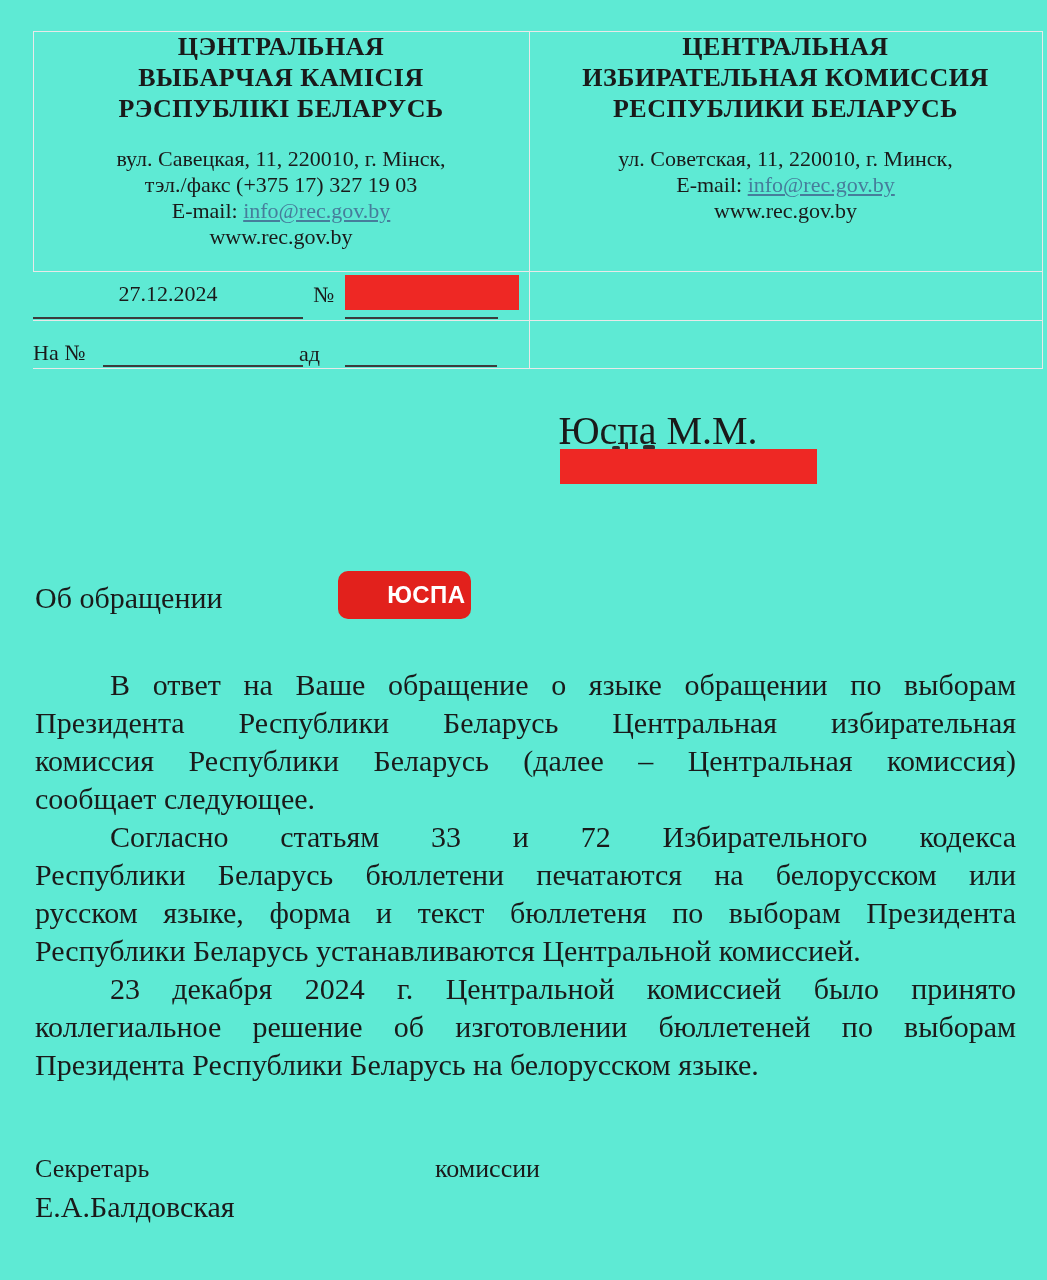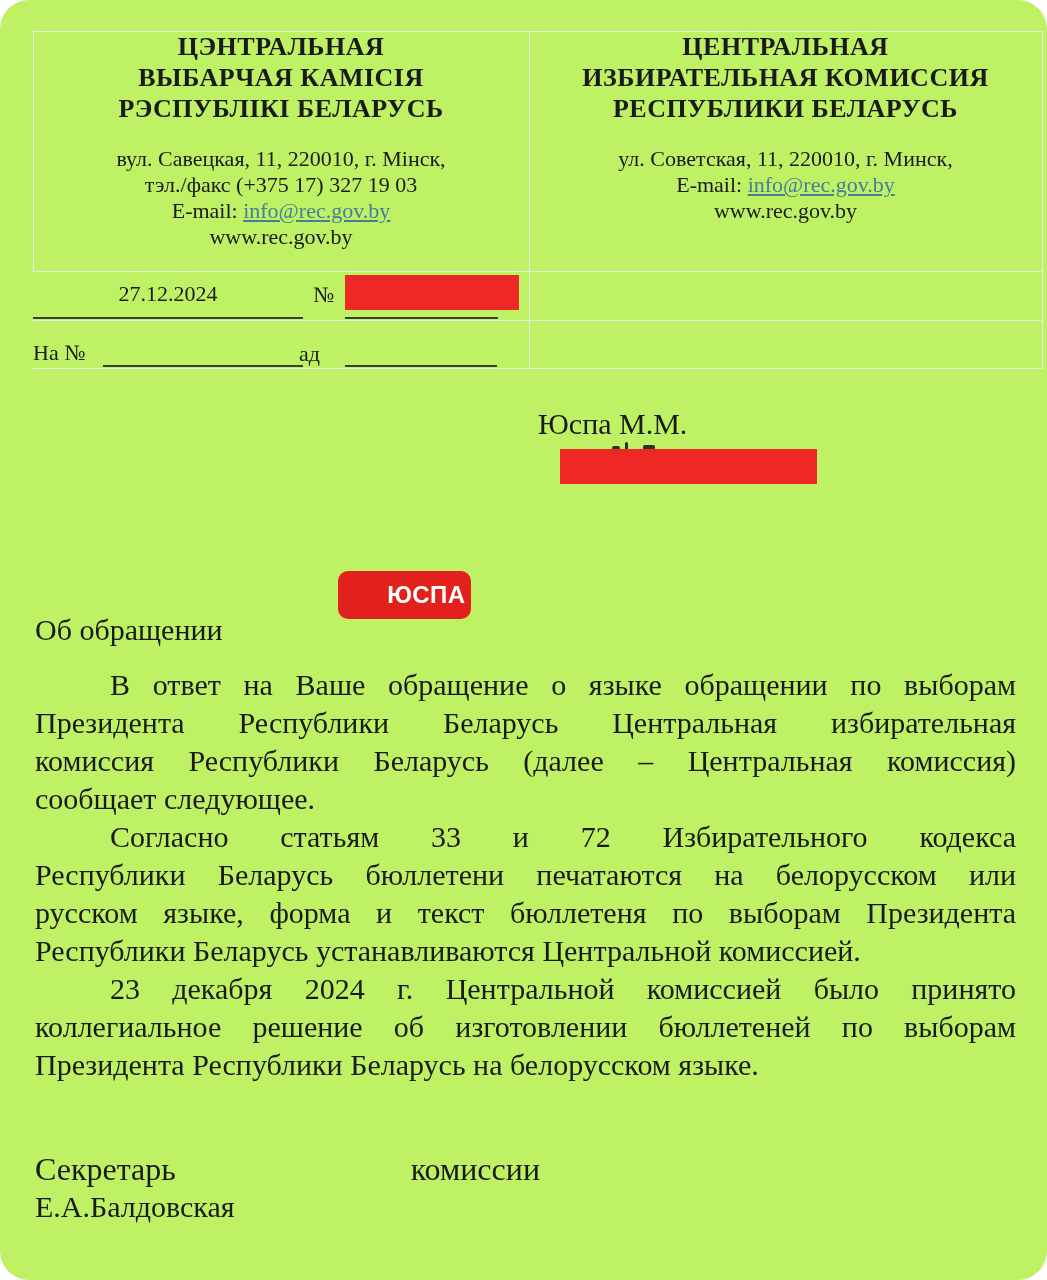--- a/index.html
+++ b/index.html
@@ -1,17 +1,17 @@
 <!DOCTYPE html>
 <html style="--red: #ee2824; --badge: #e2211c; --link: #467d9b;"><head>
 <meta charset="utf-8">
 <style>
   html,body{margin:0;padding:0;background:#fff;}
-  .page{position:relative;width:1047px;height:1280px;background:#bef264;overflow:hidden;
-        font-family:"Liberation Serif","DejaVu Serif",serif;color:#1a1a1a;border-radius:29px;}
+  .page{position:relative;width:1047px;height:1280px;background:#5eead4;overflow:hidden;
+        font-family:"Liberation Serif","DejaVu Serif",serif;color:#1a1a1a;}
   
   .tl{position:absolute;background:#e9e9e9;}
   
   .fl{position:absolute;background:#3c3c3c;height:2px;}
   
   .lh-title{position:absolute;text-align:center;font-weight:bold;font-size:26px;line-height:31px;letter-spacing:.5px;}
   .t-left{left:33px;top:31px;width:496px;}
   .t-right{left:529px;top:31px;width:513px;}
   .lh-addr{position:absolute;text-align:center;font-size:22px;line-height:26px;}
   .a-left{left:33px;top:146px;width:496px;}
@@ -21,33 +21,33 @@
   .ref{position:absolute;font-size:22px;line-height:26px;}
   .date-cell{left:33px;top:281px;width:270px;text-align:center;}
   .num-label{left:313px;top:282px;}
   .reply-label{left:33px;top:340px;}
   .from-label{left:299px;top:341px;}
   .redact{position:absolute;background:var(--red,#ee2824);}
   .r1{left:345px;top:275px;width:174px;height:35px;}
   .r2{left:560px;top:449px;width:257px;height:35px;}
   .remnant{position:absolute;background:#2e2e2e;border-radius:2px;}
   
-  .addressee{position:absolute;left:538px;top:407px;width:240px;text-align:left;font-size:30px;}
+  .addressee{position:absolute;left:538px;top:407px;width:240px;text-align:center;font-size:40px;}
   
-  .subject{position:absolute;left:35px;top:581px;font-size:30px;margin-top:32px;}
+  .subject{position:absolute;left:35px;top:581px;font-size:30px;}
   .badge{position:absolute;left:338px;top:571px;width:89px;height:48px;border-radius:10px;
          background:var(--badge,#e2211c);color:#fff;display:flex;align-items:center;justify-content:center;
          font-family:"Liberation Sans","DejaVu Sans",sans-serif;font-weight:bold;font-size:24px;letter-spacing:.5px;padding-left:44px;}
   
   .body-text{position:absolute;left:35px;top:666px;width:981px;font-size:30px;line-height:38px;}
   .bl{min-height:38px;}
   .bl.just{text-align:justify;text-align-last:justify;}
   .bl.ind{padding-left:75px;}
   
-  .sig-row{position:absolute;left:35px;top:1150px;width:505px;display:flex;justify-content:space-between;font-size:32px;line-height:38px;gap:19px;}
+  .sig-row{position:absolute;left:35px;top:1150px;width:505px;display:flex;justify-content:space-between;font-size:26px;line-height:38px;gap:19px;}
   .sig-name{position:absolute;left:35px;top:1188px;font-size:30px;line-height:38px;}
 </style>
 </head>
 <body>
 
 <div class="page">
 
   <div class="tl" style="left:33px;top:31px;width:1010px;height:1px;"></div>
   <div class="tl" style="left:33px;top:271px;width:1010px;height:1px;"></div>
   <div class="tl" style="left:33px;top:320px;width:1010px;height:1px;"></div>

